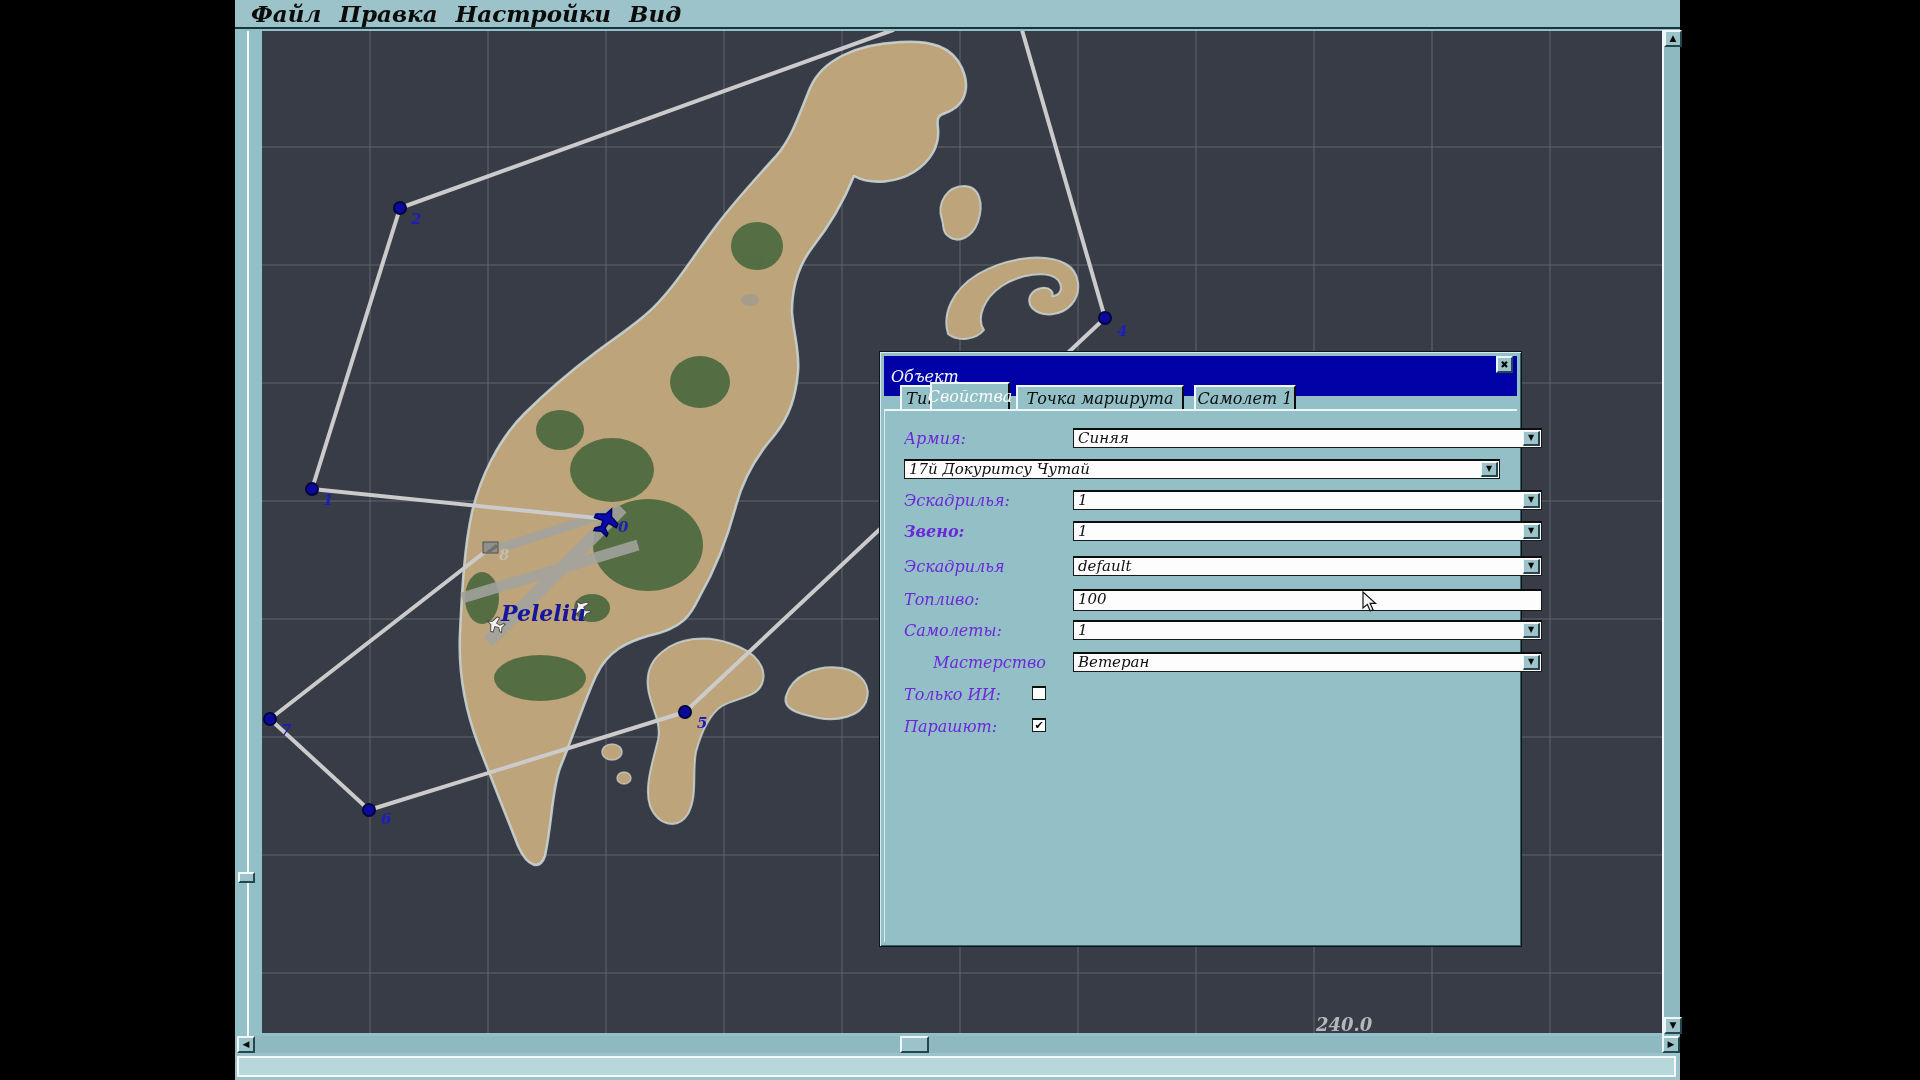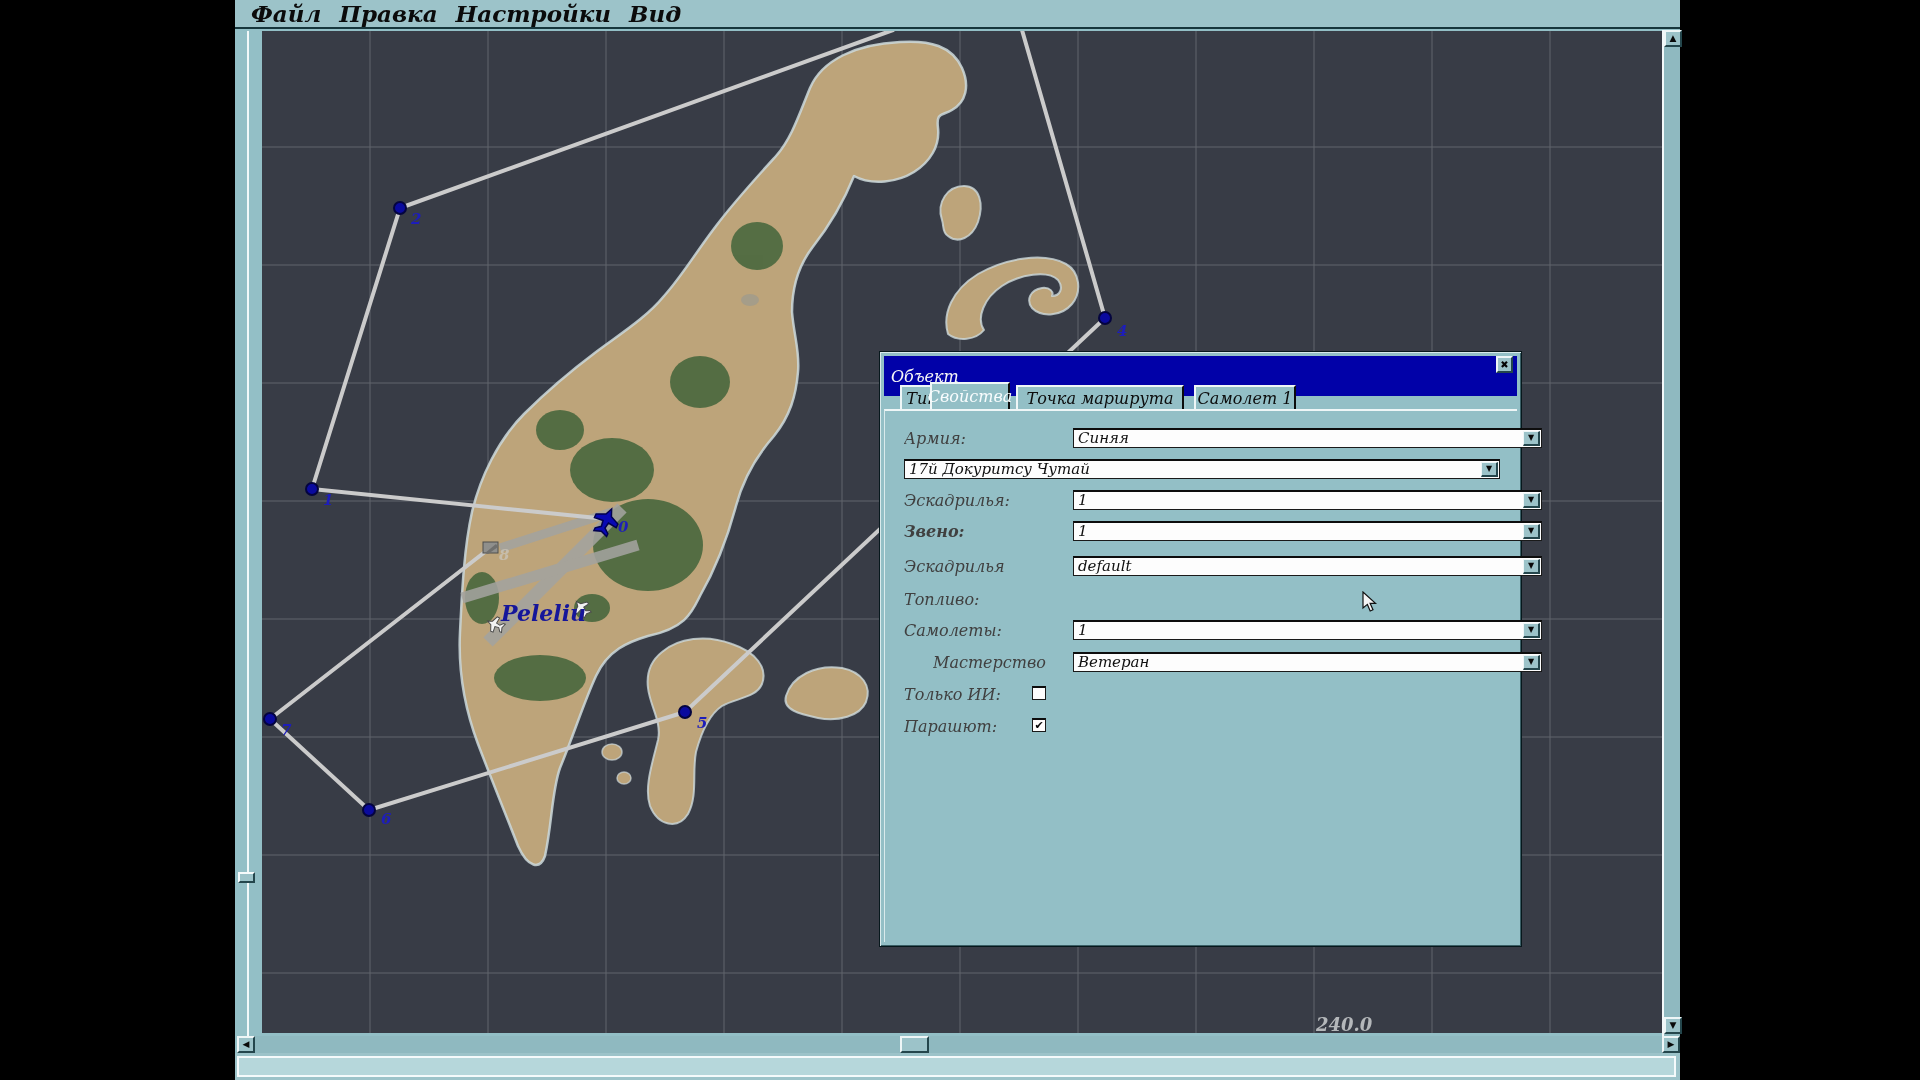--- a/index.html
+++ b/index.html
@@ -49,21 +49,21 @@
           font-family:"DejaVu Sans",sans-serif;font-weight:bold;font-size:10px;color:#050505;line-height:1;}
   #dlg-tabs{position:absolute;left:5px;top:30px;width:631px;height:27px;}
   .tab{position:absolute;top:3px;height:24px;box-sizing:border-box;background:#93bfc6;
        border-left:2px solid #eef6f7;border-top:2px solid #eef6f7;border-right:2px solid #0c0c0c;
        font-style:italic;font-size:16px;color:#0c0c0c;
        display:flex;align-items:center;justify-content:center;white-space:nowrap;}
   .tab.active{top:0;height:27px;color:#f8fcfd;}
   #dlg-content{position:absolute;left:4px;top:57px;width:633px;height:533px;background:#93bfc6;
        border-top:2px solid #eef6f7;border-left:1px solid #d9eaec;box-sizing:border-box;}
   .f-label{position:absolute;left:19px;width:126px;height:20px;overflow:hidden;white-space:nowrap;
-       font-style:italic;font-size:16px;color:#404040;line-height:20px;}
+       font-style:italic;font-size:16px;color:#6d28d9;line-height:20px;}
   .f-field{position:absolute;background:#fdfdfd;box-sizing:border-box;height:20px;
        border:1px solid #1a1a1a;border-top:2px solid #0d0d0d;
        font-style:italic;font-size:15px;color:#101010;line-height:16px;padding-left:4px;white-space:nowrap;overflow:hidden;}
   .f-field.labeled{left:148px;width:469px;margin-left:40px;}
   .f-field.fullw{left:19px;width:596px;}
   .dd-btn{position:absolute;right:1px;top:1px;width:17px;height:15px;background:#9cc3c9;
        border-top:1px solid #eef6f7;border-left:1px solid #eef6f7;
        border-right:2px solid #24464c;border-bottom:2px solid #24464c;box-sizing:border-box;
        display:flex;align-items:center;justify-content:center;
        font-family:"DejaVu Sans",sans-serif;font-style:normal;font-size:8px;color:#0a0a0a;line-height:1;}
@@ -273,20 +273,23 @@
       <span class="dd-btn">▼</span>
     </div>
 
     <div class="f-label" style="top:146px;">Эскадрилья</div>
     <div class="f-field labeled" style="top:145px;">
       <span>default</span>
       <span class="dd-btn">▼</span>
     </div>
 
     <div class="f-label" style="top:179px;">Топливо:</div>
+    <div class="f-field labeled" style="top:178px;height:22px;">
+      <span>100</span>
+    </div>
 
     <div class="f-label" style="top:210px;">Самолеты:</div>
     <div class="f-field labeled" style="top:209px;">
       <span>1</span>
       <span class="dd-btn">▼</span>
     </div>
 
     <div class="f-label" style="top:242px;margin-left:29px;">Мастерство</div>
     <div class="f-field labeled" style="top:241px;">
       <span>Ветеран</span>

